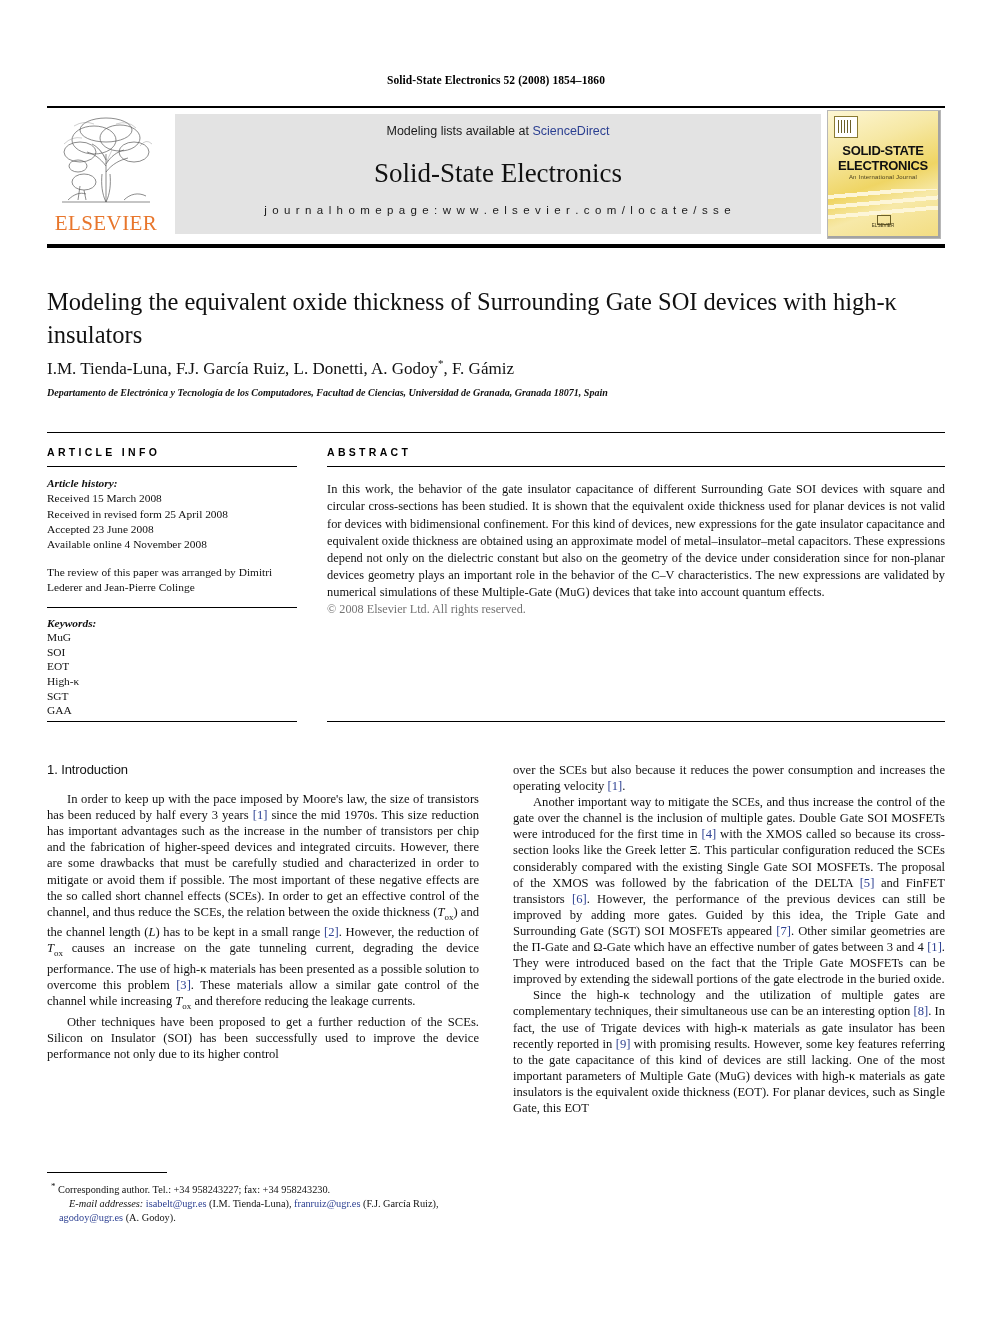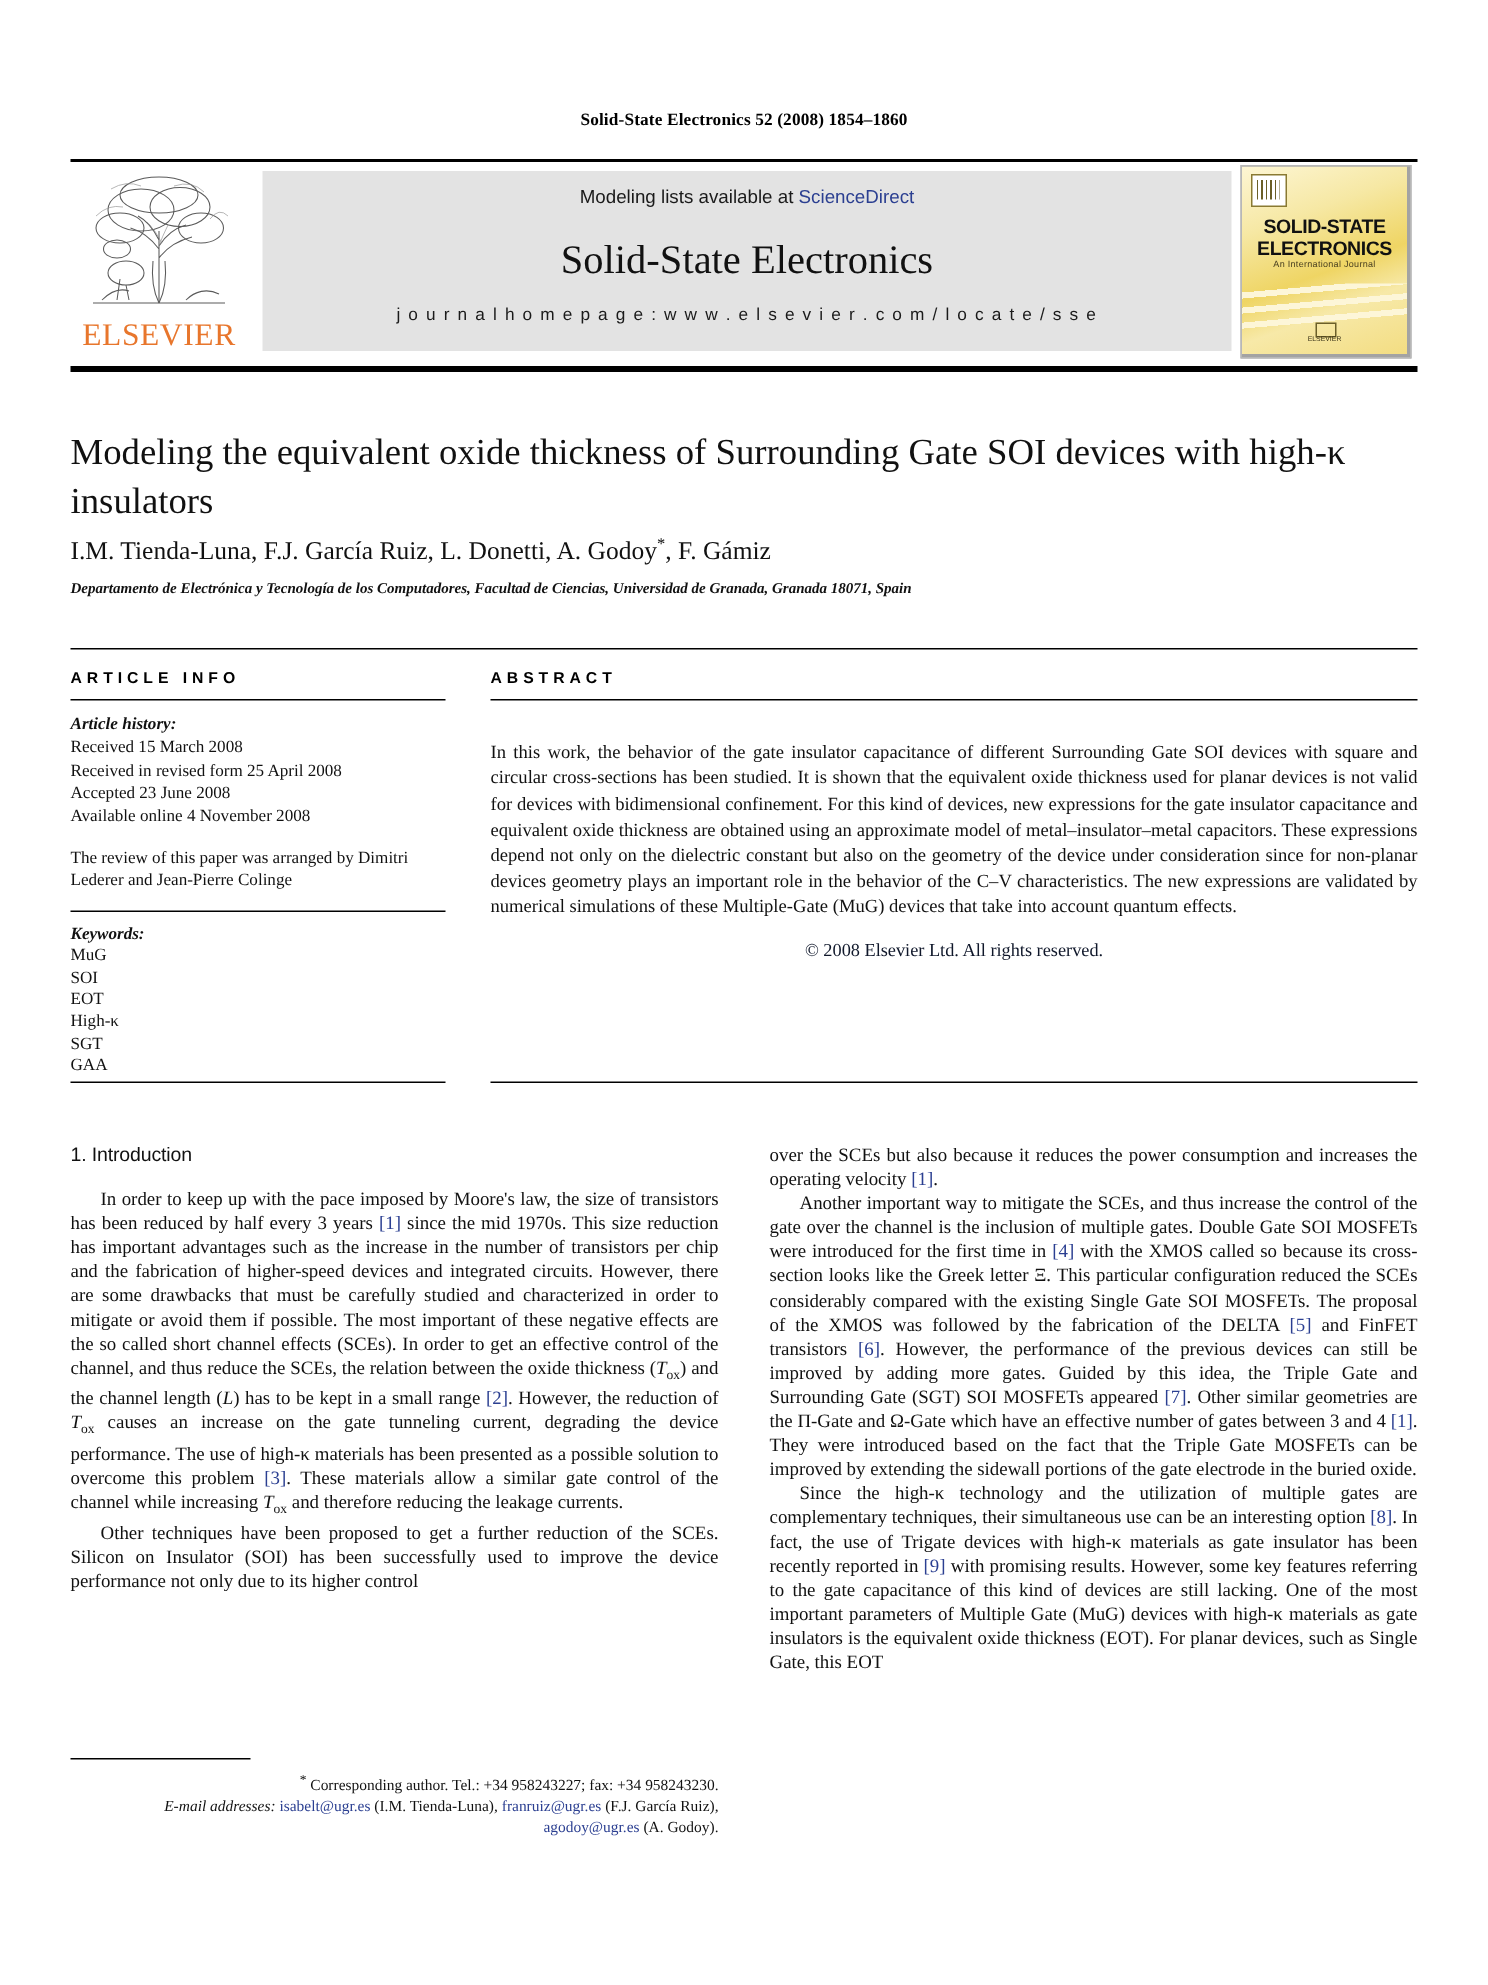--- a/index.html
+++ b/index.html
@@ -249,33 +249,33 @@
   .kw-body {
     margin-top: 8px;
     font-family: "Liberation Serif", serif;
     font-size: 11.4px;
     line-height: 14.6px;
     color: #111;
   }
   .kw-body .lbl { font-style: italic; font-weight: bold; }
 
   .abs-body {
-    margin-top: 26px;
+    margin-top: 14px;
     font-family: "Liberation Serif", serif;
     font-size: 12.4px;
     line-height: 17.2px;
     text-align: justify;
     color: #111;
   }
   .abs-copy {
-    margin-top: 12px;
-    text-align: center;
+    margin-top: 0;
+    text-align: left;
     font-family: "Liberation Serif", serif;
     font-size: 12.2px;
-    color: #0f172a;
+    color: #737373;
   }
 
   .rule-info-bottom {
     position: absolute;
     left: 47px; top: 721px;
     width: 250px; height: 1.3px; background: #000;
   }
   .rule-abs-bottom {
     position: absolute;
     left: 327px; top: 721px;
@@ -314,21 +314,20 @@
     width: 120px; height: 1.1px; background: #000;
   }
   .footnotes {
     position: absolute;
     left: 47px; top: 1180px;
     width: 432px;
     font-family: "Liberation Serif", serif;
     font-size: 10.3px;
     line-height: 13.6px;
     color: #111;
-    text-align: right;
   }
   .footnotes .star { font-size: 9px; vertical-align: super; }
   .footnotes .emlbl { font-style: italic; }
   .mail { color: #2b3f91; }
 
   .imprint {
     position: absolute;
     left: 47px; top: 1327px;
     width: 460px;
     font-family: "Liberation Serif", serif;

